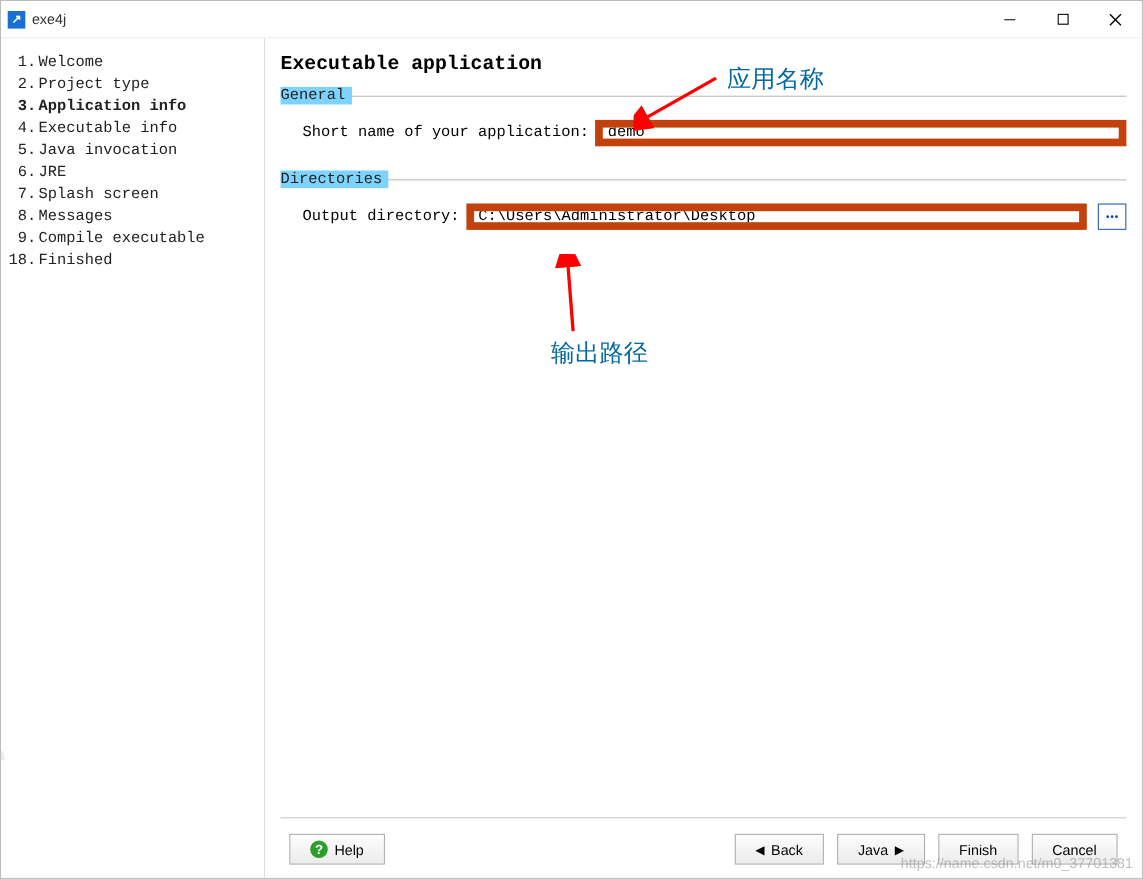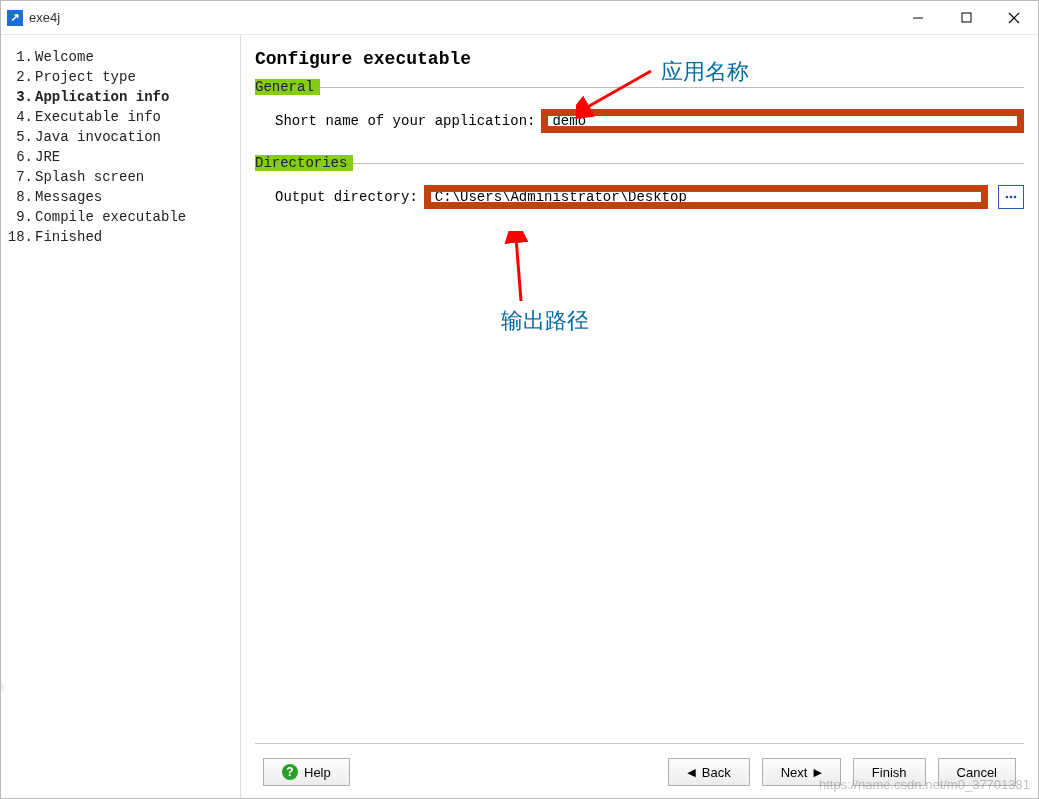--- a/index.html
+++ b/index.html
@@ -92,21 +92,21 @@
     border:1px solid #bbb;
     border-left:none; border-right:none; border-bottom:none;
     margin:0 0 22px 0;
     padding:14px 0 0 20px;
     position:relative;
   }
   fieldset.group legend {
     padding:0 6px 0 0;
     color:#222;
     margin-left:-20px;
-    background:#84cc16;
+    background:#7dd3fc;
   }
 
   .row { display:flex; align-items:center; gap:6px;justify-content:center; }
   .row label { white-space:nowrap; }
   .row input[type=text] {
     flex:1;
     font-family:"Courier New", monospace;
     font-size:14px;
     padding:3px 4px;
     border:7px solid #c2410c;
@@ -247,21 +247,21 @@
         </li>
       <li>
           <span class="num">18.</span>
           <span>Finished</span>
         </li>
     </ol>
     <div class="watermark">exe4j</div>
   </div>
 
   <div class="main">
-    <div class="page-title">Configure executable</div>
+    <div class="page-title">Executable application</div>
 
     <fieldset class="group">
       <legend>General</legend>
       <div class="row">
         <label>Short name of your application:</label>
         <input type="text" value="demo" style="">
       </div>
     </fieldset>
 
     <fieldset class="group">
@@ -283,21 +283,21 @@
       <button class="btn help-btn">
         <span class="qmark">?</span>
         <span>Help</span>
       </button>
       <div class="right">
         <button class="btn">
           <span class="tri">◀</span>
           <span>Back</span>
         </button>
         <button class="btn">
-          <span>Next</span>
+          <span>Java</span>
           <span class="tri">▶</span>
         </button>
         <button class="btn">
           <span>Finish</span>
         </button>
         <button class="btn">
           <span>Cancel</span>
         </button>
       </div>
     </div>

